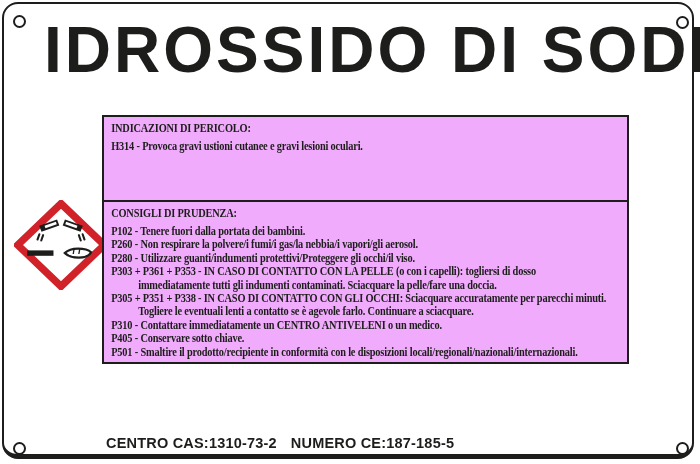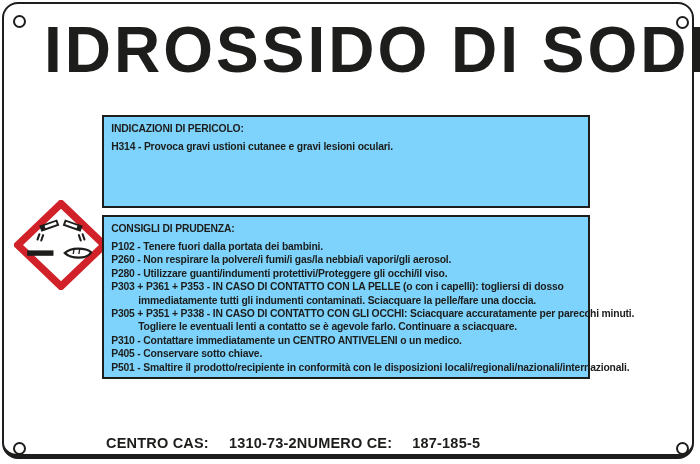--- a/index.html
+++ b/index.html
@@ -19,47 +19,47 @@
   }
   .screw.tl{left:13px;top:15px;}
   .screw.tr{left:676px;top:16px;}
   .screw.bl{left:13px;top:442px;}
   .screw.br{left:676px;top:442px;}
   .title{
     position:absolute;left:44px;top:18px;font-size:64px;line-height:1;
     letter-spacing:3px;white-space:nowrap;
   }
   .box{
-    position:absolute;left:102px;width:488px;box-sizing:border-box;
-    border:2px solid var(--ink,#1d1d1b);background:#7dd3fc;
+    position:absolute;left:102px;width:527px;box-sizing:border-box;
+    border:2px solid var(--ink,#1d1d1b);background:#f0abfc;font-family:Liberation Serif, serif;
   }
   .box.hazard{top:115px;height:93px;}
-  .box.precaution{top:215px;height:164px;}
+  .box.precaution{top:200px;height:164px;}
   .box-inner{
     padding:5px 8px 0 8px;font-size:11.5px;letter-spacing:-0.2px;
     white-space:nowrap;transform:scaleX(0.9);transform-origin:top left;
   }
   .box-heading{line-height:13px;margin-bottom:5px;}
   .h-statement{line-height:13.4px;}
   .p-line{line-height:13.4px;}
   .p-line.cont{padding-left:30px;}
   .pictogram{position:absolute;left:14px;top:200px;width:94px;height:90px;}
   .diamond{fill:#ffffff;stroke:var(--red,#d12229);stroke-width:8;}
   .tube{stroke:var(--ink,#1d1d1b);stroke-width:7;fill:none;}
   .tube-inner{stroke:#ffffff;stroke-width:3;fill:none;}
   .drop{stroke:var(--ink,#1d1d1b);stroke-width:2.2;fill:none;stroke-linecap:round;}
   .bar{fill:var(--ink,#1d1d1b);}
   .hand{fill:#ffffff;stroke:var(--ink,#1d1d1b);stroke-width:2.4;}
   .finger{stroke:var(--ink,#1d1d1b);stroke-width:1.4;fill:none;}
   .footer{
     position:absolute;left:106px;top:435px;font-size:14.5px;
     letter-spacing:0.2px;white-space:nowrap;
   }
-  .footer .val{margin-left:20px;}
-  .footer .g2{margin-left:0;}
+  .footer .val{margin-left:0;}
+  .footer .g2{margin-left:14px;}
 </style>
 </head>
 <body>
 
 <div class="screen">
 
   <div class="plate"></div>
 
   <div class="screw tl"></div>
   <div class="screw tr"></div>

